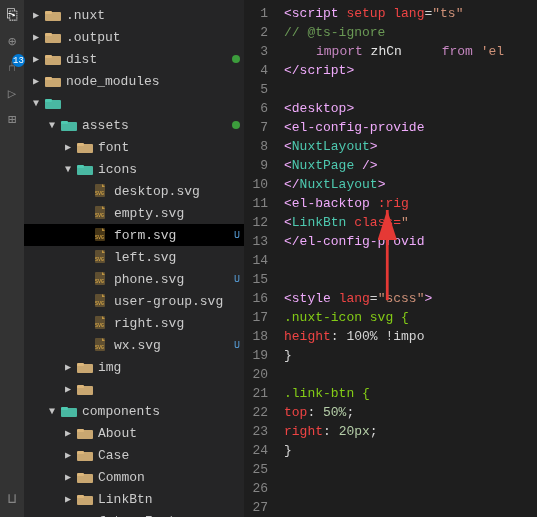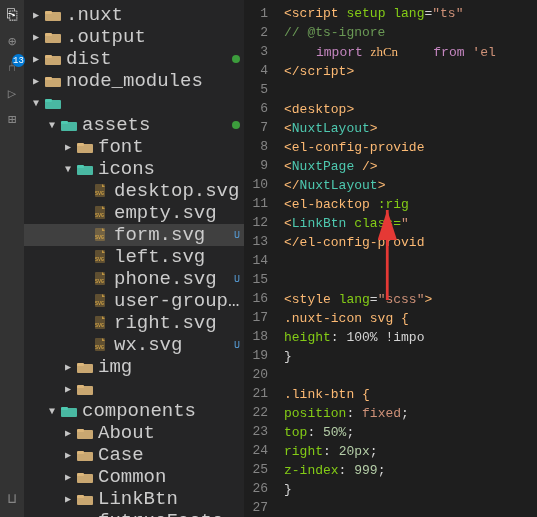--- a/index.html
+++ b/index.html
@@ -28,21 +28,21 @@
       align-items: center;
       padding: 1px 0;
       padding-right: 4px;
       cursor: pointer;
       white-space: nowrap;
       height: 22px;
       position: relative;
     }
 
     .tree-item.selected {
-      background: #404040;
+      background: #000000;
     }
 
     .tree-item .indent {
       display: inline-block;
       flex-shrink: 0;
     }
 
     .tree-item .arrow {
       width: 16px;
       display: inline-flex;
@@ -60,21 +60,21 @@
       align-items: center;
       justify-content: center;
       flex-shrink: 0;
       margin-right: 4px;
     }
 
     .tree-item .label {
       flex: 1;
       overflow: hidden;
       text-overflow: ellipsis;
-      font-size: 19px;
+      font-size: 13px;
     }
 
     .tree-item .badge {
       font-size: 10px;
       color: #569cd6;
       margin-left: 4px;
     }
 
     .tree-item .dot {
       width: 8px;
@@ -122,30 +122,30 @@
       overflow: hidden;
       line-height: 19px;
     }
 
     .code-line {
       display: block;
       white-space: nowrap;
       font-size: 13px;
       color: #d4d4d4;
     }
-    .tag { color: #fdba74; }
-    .attr { color: #84cc16; }
+    .tag { color: #f0abfc; }
+    .attr { color: #ef4444; }
     .str { color: #ce9178; }
     .comment { color: #6a9955; }
-    .var { color: #fdba74; font-family: Liberation Serif, serif; }
+    .var { color: #e5e5e5; }
     .punct { color: #d4d4d4; }
     .num { color: #b5cea8; }
     .green { color: #4ec9b0; }
     .import-kw { color: #c586c0; margin-left: 32px; }
-    .yellow { color: #fdba74; }
+    .yellow { color: #84cc16; }
 
     
     .arrow-overlay {
       position: absolute;
       top: 0;
       left: 0;
       width: 100%;
       height: 100%;
       pointer-events: none;
     }
@@ -512,39 +512,37 @@
         <span class="ln">26</span>
         <span class="ln">27</span>
       </div>
     <div class="code-content" id="code-content">
         <span class="code-line"><span class="tag">&lt;script </span><span class="attr">setup </span><span class="attr">lang</span><span class="punct">=</span><span class="str">"ts"</span></span>
         <span class="code-line"><span class="comment">// @ts-ignore</span></span>
         <span class="code-line"><span class="import-kw">import </span><span class="var">zhCn </span><span class="import-kw">from </span><span class="str">'el</span></span>
         <span class="code-line"><span class="tag">&lt;/</span><span class="tag">script</span><span class="tag">&gt;</span></span>
         <span class="code-line">&nbsp;</span>
         <span class="code-line"><span class="tag">&lt;</span><span class="tag">desktop</span><span class="tag">&gt;</span></span>
+        <span class="code-line"><span class="tag">  &lt;</span><span class="tag">el-config-provide</span></span>
         <span class="code-line"><span class="tag">    &lt;</span><span class="green">NuxtLayout</span><span class="tag">&gt;</span></span>
-        <span class="code-line"><span class="tag">  &lt;</span><span class="tag">el-config-provide</span></span>
         <span class="code-line"><span class="tag">      &lt;</span><span class="green">NuxtPage </span><span class="tag">/&gt;</span></span>
         <span class="code-line"><span class="tag">    &lt;/</span><span class="green">NuxtLayout</span><span class="tag">&gt;</span></span>
         <span class="code-line"><span class="tag">    &lt;</span><span class="tag">el-backtop </span><span class="attr">:rig</span></span>
         <span class="code-line"><span class="tag">    &lt;</span><span class="green">LinkBtn </span><span class="attr">class=</span><span class="str">"</span></span>
         <span class="code-line"><span class="tag">  &lt;/</span><span class="tag">el-config-provid</span></span>
         <span class="code-line">&nbsp;</span>
         <span class="code-line">&nbsp;</span>
         <span class="code-line"><span class="tag">&lt;</span><span class="tag">style </span><span class="attr">lang</span><span class="punct">=</span><span class="str">"scss"</span><span class="tag">&gt;</span></span>
         <span class="code-line"><span class="yellow">.nuxt-icon svg {</span></span>
         <span class="code-line"><span>  </span><span class="attr">height</span><span class="punct">: 100% !impo</span></span>
         <span class="code-line"><span class="punct">}</span></span>
         <span class="code-line">&nbsp;</span>
         <span class="code-line"><span class="yellow">.link-btn {</span></span>
-        <span class="code-line"><span>  </span><span class="attr">position</span><span class="punct">: </span><span class="str">fixed</span><span class="punct">;</span></span>
         <span class="code-line"><span>  </span><span class="attr">top</span><span class="punct">: </span><span class="num">50%</span><span class="punct">;</span></span>
         <span class="code-line"><span>  </span><span class="attr">right</span><span class="punct">: </span><span class="num">20px</span><span class="punct">;</span></span>
-        <span class="code-line"><span>  </span><span class="attr">z-index</span><span class="punct">: </span><span class="num">999</span><span class="punct">;</span></span>
         <span class="code-line"><span class="punct">}</span></span>
       </div>
   </div>
 
   <svg class="arrow-overlay" viewBox="0 0 317 517" preserveAspectRatio="none">
     <defs>
       <marker id="arrowhead" markerWidth="10" markerHeight="7" refX="10" refY="3.5" orient="auto">
         <polygon points="0 0, 10 3.5, 0 7" fill="#e53935"></polygon>
       </marker>
     </defs>

